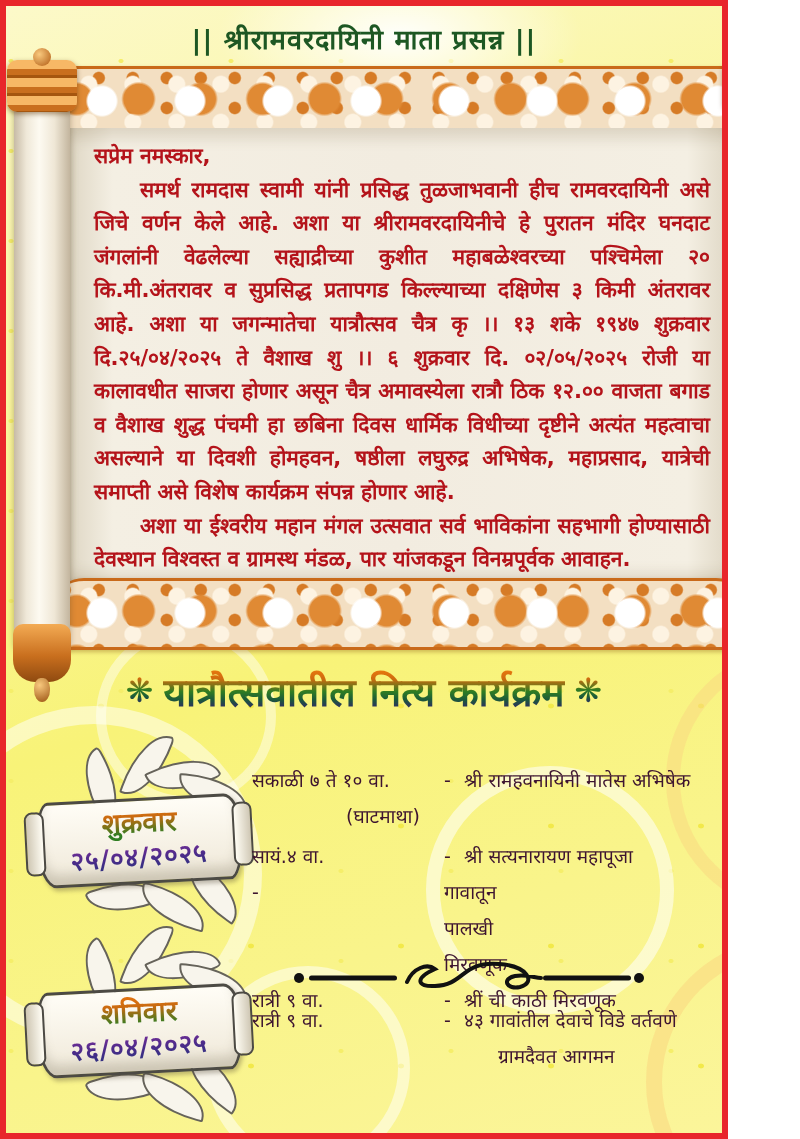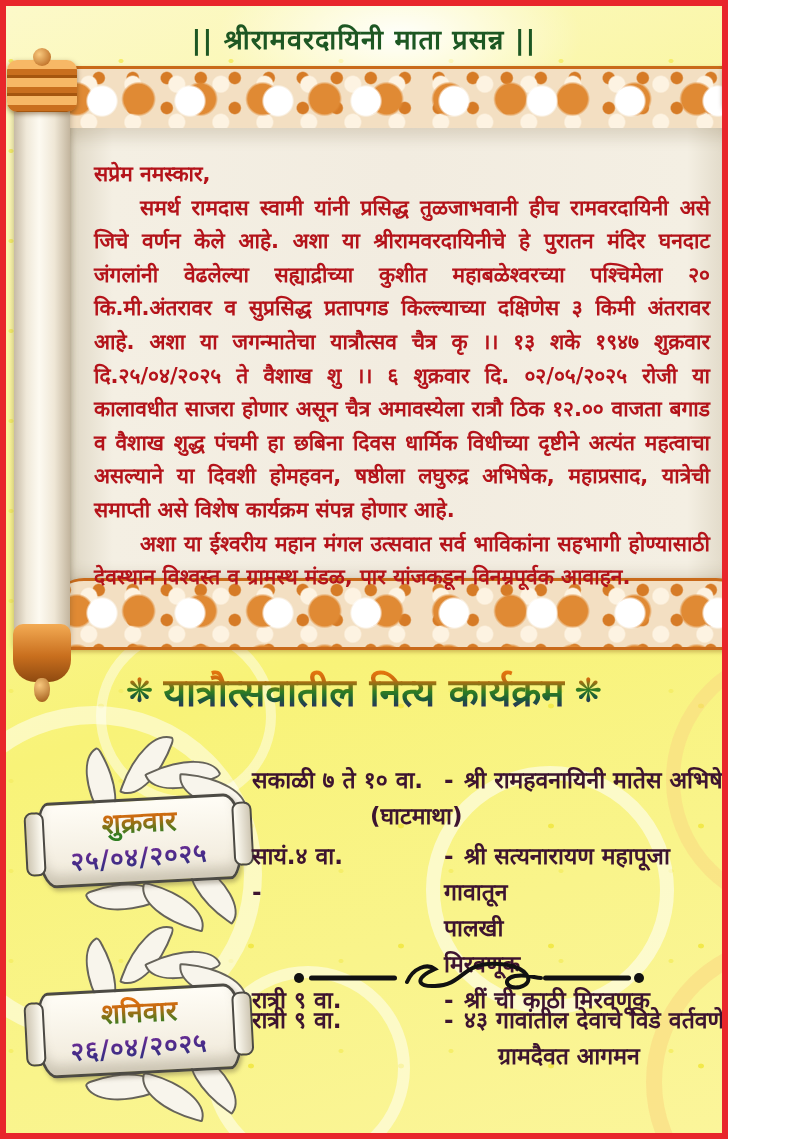--- a/index.html
+++ b/index.html
@@ -63,21 +63,21 @@
   .knob.tl{left:27px;top:-10px;} .knob.tr{right:27px;top:-10px;}
   .fin{position:absolute;width:58px;height:58px;
     background:linear-gradient(180deg,#f3ab54,#c96f1e 55%,#8f4a10);
     border-radius:10px 10px 22px 22px;}
   .fin.bl{left:7px;top:566px;} .fin.br{right:7px;top:566px;}
   .drop{position:absolute;width:16px;height:24px;border-radius:50% 50% 60% 60%;
     background:radial-gradient(circle at 35% 30%,#f9c97e,#9a5210);}
   .drop.bl{left:28px;top:620px;} .drop.br{right:28px;top:620px;}
 
   .scroll-text{
-    position:absolute;left:88px;right:84px;top:100px;
+    position:absolute;left:88px;right:84px;top:82px;
     color:#b4131a;font-size:21px;font-weight:700;line-height:1.6;
     text-align:justify;
   }
   .scroll-text p{margin:0;text-indent:46px;}
   .scroll-text .salutation{text-indent:0;}
 
   
   .heading{
     position:absolute;top:658px;left:0;width:100%;text-align:center;
     font-size:39px;font-weight:700;
@@ -113,25 +113,25 @@
   .lf1{left:84px;top:6px;transform:rotate(-70deg);}
   .lf2{left:120px;top:16px;transform:rotate(-25deg);}
   .lf3{left:38px;top:26px;transform:rotate(-120deg);}
   .lf4{left:150px;top:34px;transform:rotate(5deg);}
   .lf5{left:60px;top:138px;transform:rotate(160deg);}
   .lf6{left:110px;top:148px;transform:rotate(195deg);}
   .lf7{left:150px;top:132px;transform:rotate(215deg);}
 
   
   .schedule{position:absolute;left:246px;width:545px;color:#3d1430;
-    font-size:23px;font-weight:700;line-height:36px;}
+    font-size:19px;font-weight:400;line-height:36px;}
   .srow{display:grid;grid-template-columns:192px 20px 1fr;}
   .line2{margin:0 0 4px 0;}
   .sch1{top:756px;} .sch2{top:996px;}
-  .sch1 .line2{padding-left:118px;}
+  .sch1 .line2{padding-left:94px;}
   .sch2 .line2{padding-left:246px;}
 
   .divider{position:absolute;left:283px;top:946px;width:360px;height:50px;}
 </style>
 </head>
 <body>
 
 <div id="poster">
 
   <div class="ring r1"></div>

